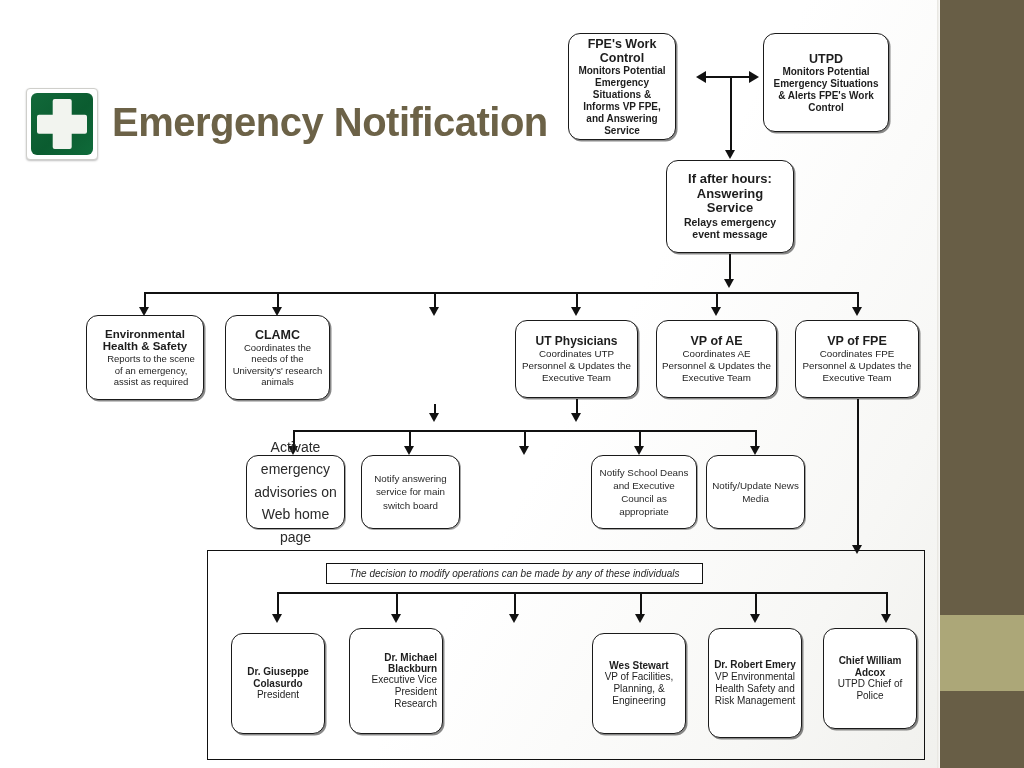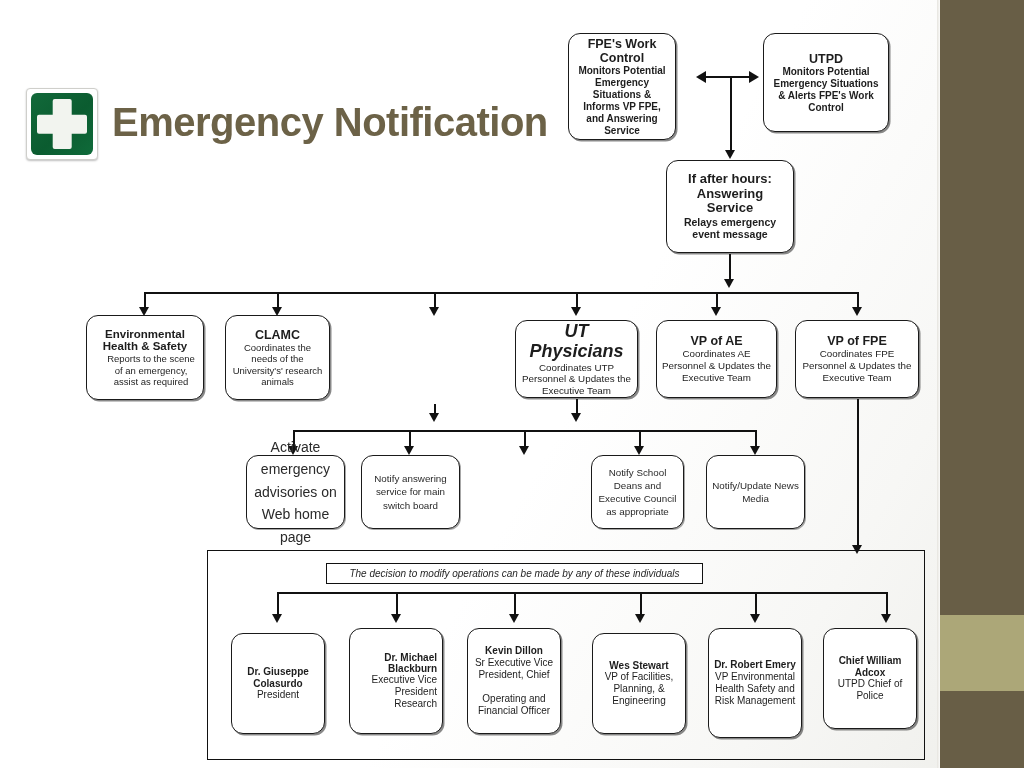--- a/index.html
+++ b/index.html
@@ -136,21 +136,21 @@
     <div class="bd" style="font-size:9.5px;margin-left:12px;">Reports to the scene of an emergency, assist as required</div>
   </div>
 
   <div class="node" style="left:225px;top:315px;width:105px;height:85px;">
     <div class="hd" style="font-size:12.5px;">CLAMC</div>
     <div class="bd" style="font-size:9.5px;">Coordinates the needs of the University's' research animals</div>
   </div>
 
 
   <div class="node" style="left:515px;top:320px;width:123px;height:78px;">
-    <div class="hd" style="font-size:18px;font-style:italic;">UT Physicians</div>
+    <div class="hd" style="font-size:12px;">UT Physicians</div>
     <div class="bd" style="font-size:9.8px;">Coordinates UTP Personnel &amp; Updates the Executive Team</div>
   </div>
 
   <div class="node" style="left:656px;top:320px;width:121px;height:78px;">
     <div class="hd" style="font-size:12.5px;">VP of AE</div>
     <div class="bd" style="font-size:9.8px;">Coordinates AE Personnel &amp; Updates the Executive Team</div>
   </div>
 
   <div class="node" style="left:795px;top:320px;width:124px;height:78px;">
     <div class="hd" style="font-size:12.5px;">VP of FPE</div>
@@ -173,21 +173,21 @@
   <div class="arrow-d" style="left:634px;top:446px;"></div>
   <div class="vline" style="left:755px;top:430px;height:19px;"></div>
   <div class="arrow-d" style="left:750px;top:446px;"></div>
 
   <div class="node thin" style="left:246px;top:455px;width:99px;height:74px;">
     <div class="bd" style="font-size:14px;line-height:1.6;">Activate emergency advisories on Web home page</div>
   </div>
   <div class="node thin" style="left:361px;top:455px;width:99px;height:74px;">
     <div class="bd" style="font-size:9.8px;line-height:1.35;">Notify answering service for main switch board</div>
   </div>
-  <div class="node thin" style="left:591px;top:455px;width:93px;height:74px;">
+  <div class="node thin" style="left:591px;top:455px;width:106px;height:74px;">
     <div class="bd" style="font-size:9.8px;line-height:1.35;">Notify School Deans and Executive Council as appropriate</div>
   </div>
   <div class="node thin" style="left:706px;top:455px;width:99px;height:74px;">
     <div class="bd" style="font-size:9.8px;line-height:1.35;">Notify/Update News Media</div>
   </div>
 
   <div class="vline" style="left:857px;top:399px;height:149px;"></div>
   <div class="arrow-d" style="left:852px;top:545px;"></div>
 
   <div id="panel" style="left:207px;top:550px;width:718px;height:210px;"></div>
@@ -213,26 +213,20 @@
   <div class="node" style="left:231px;top:633px;width:94px;height:101px;">
     <div class="hd" style="font-size:10px;">Dr. Giuseppe Colasurdo</div>
     <div class="bd" style="font-size:10px;">President</div>
   </div>
 
   <div class="node" style="left:349px;top:628px;width:94px;height:106px;text-align:right;">
     <div class="hd" style="font-size:10px;">Dr. Michael Blackburn</div>
     <div class="bd" style="font-size:10px;">Executive Vice President Research</div>
   </div>
 
-  <div class="node" style="left:467px;top:628px;width:94px;height:106px;">
-    <div class="hd" style="font-size:10px;">Kevin Dillon</div>
-    <div class="bd" style="font-size:10px;white-space:pre-line;">Sr Executive Vice President, Chief
-
-Operating and Financial Officer</div>
-  </div>
 
   <div class="node" style="left:592px;top:633px;width:94px;height:101px;">
     <div class="hd" style="font-size:10px;">Wes Stewart</div>
     <div class="bd" style="font-size:10px;">VP of Facilities, Planning, &amp; Engineering</div>
   </div>
 
   <div class="node" style="left:708px;top:628px;width:94px;height:110px;">
     <div class="hd" style="font-size:10px;">Dr. Robert Emery</div>
     <div class="bd" style="font-size:10px;">VP Environmental Health Safety and Risk Management</div>
   </div>

